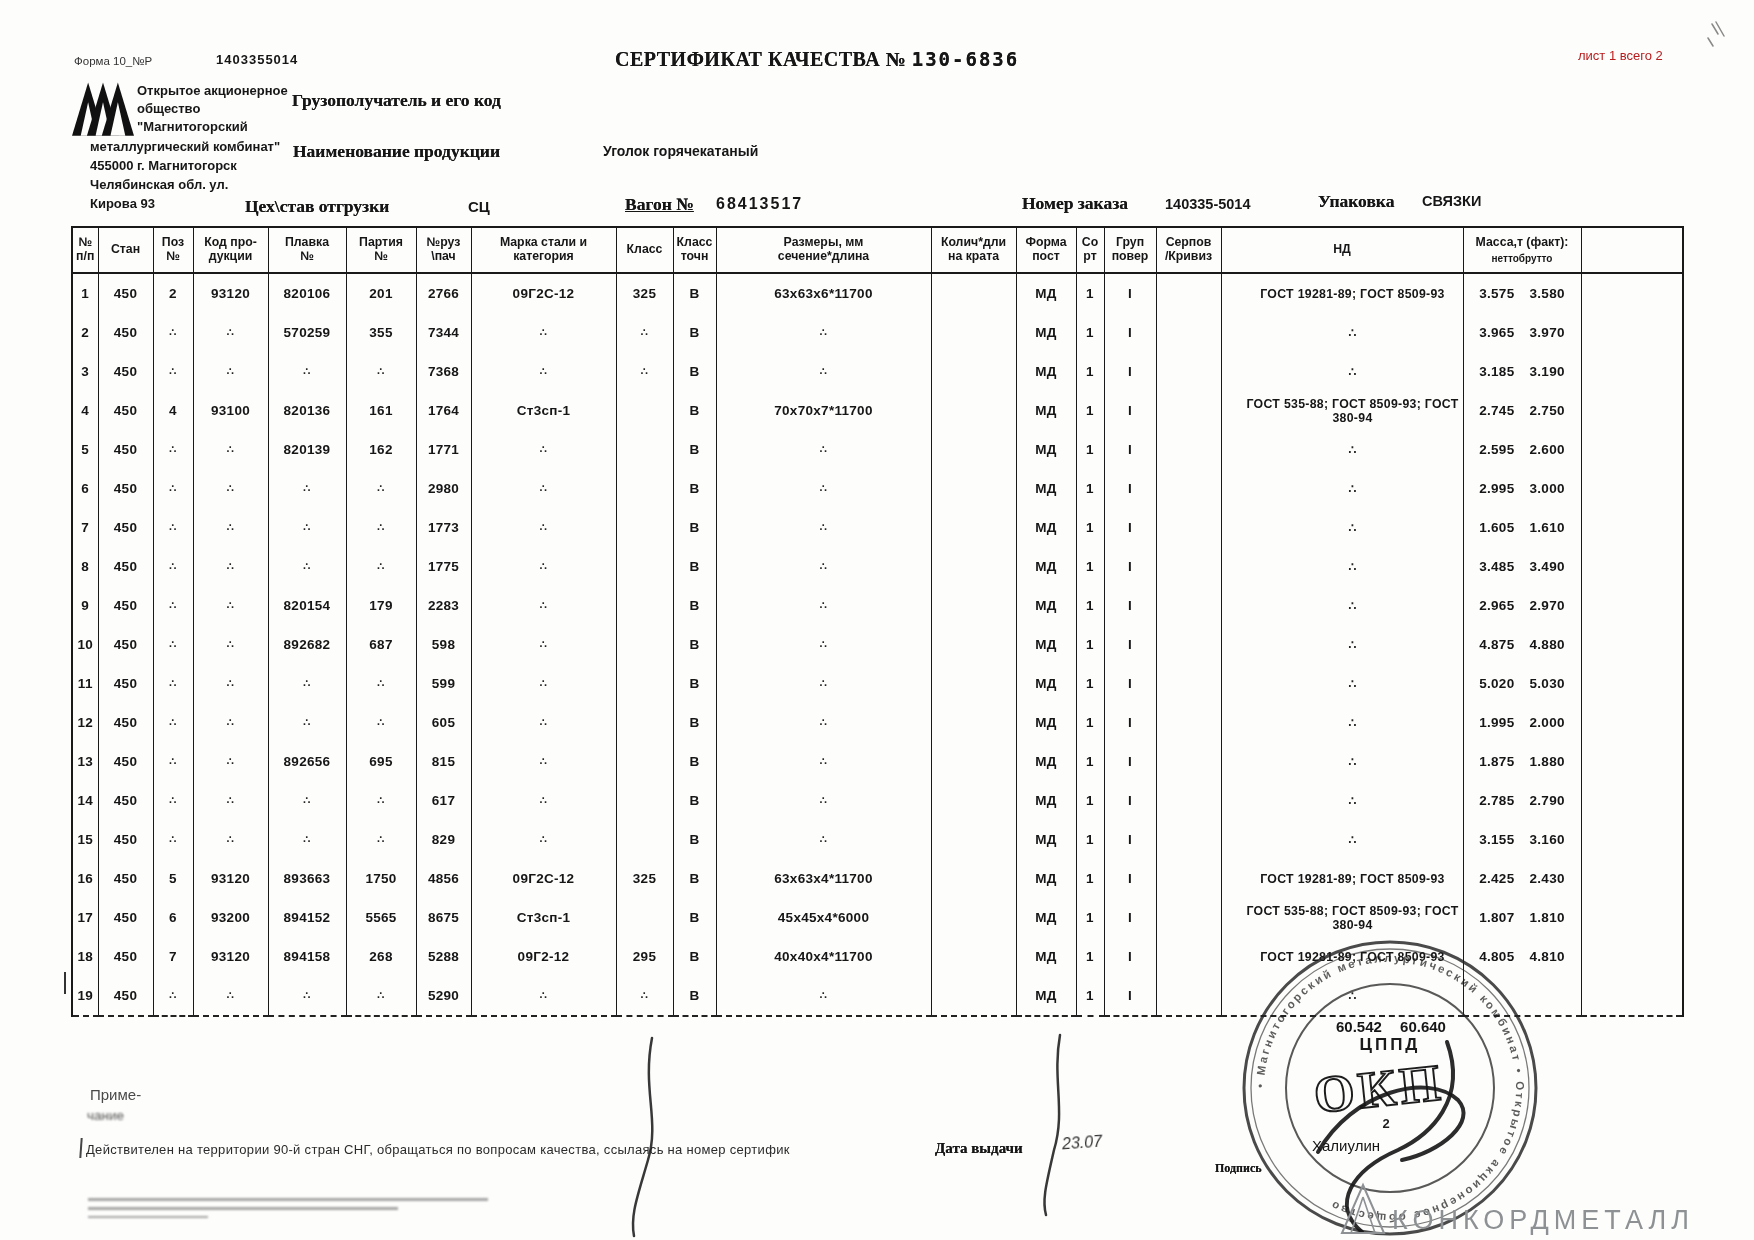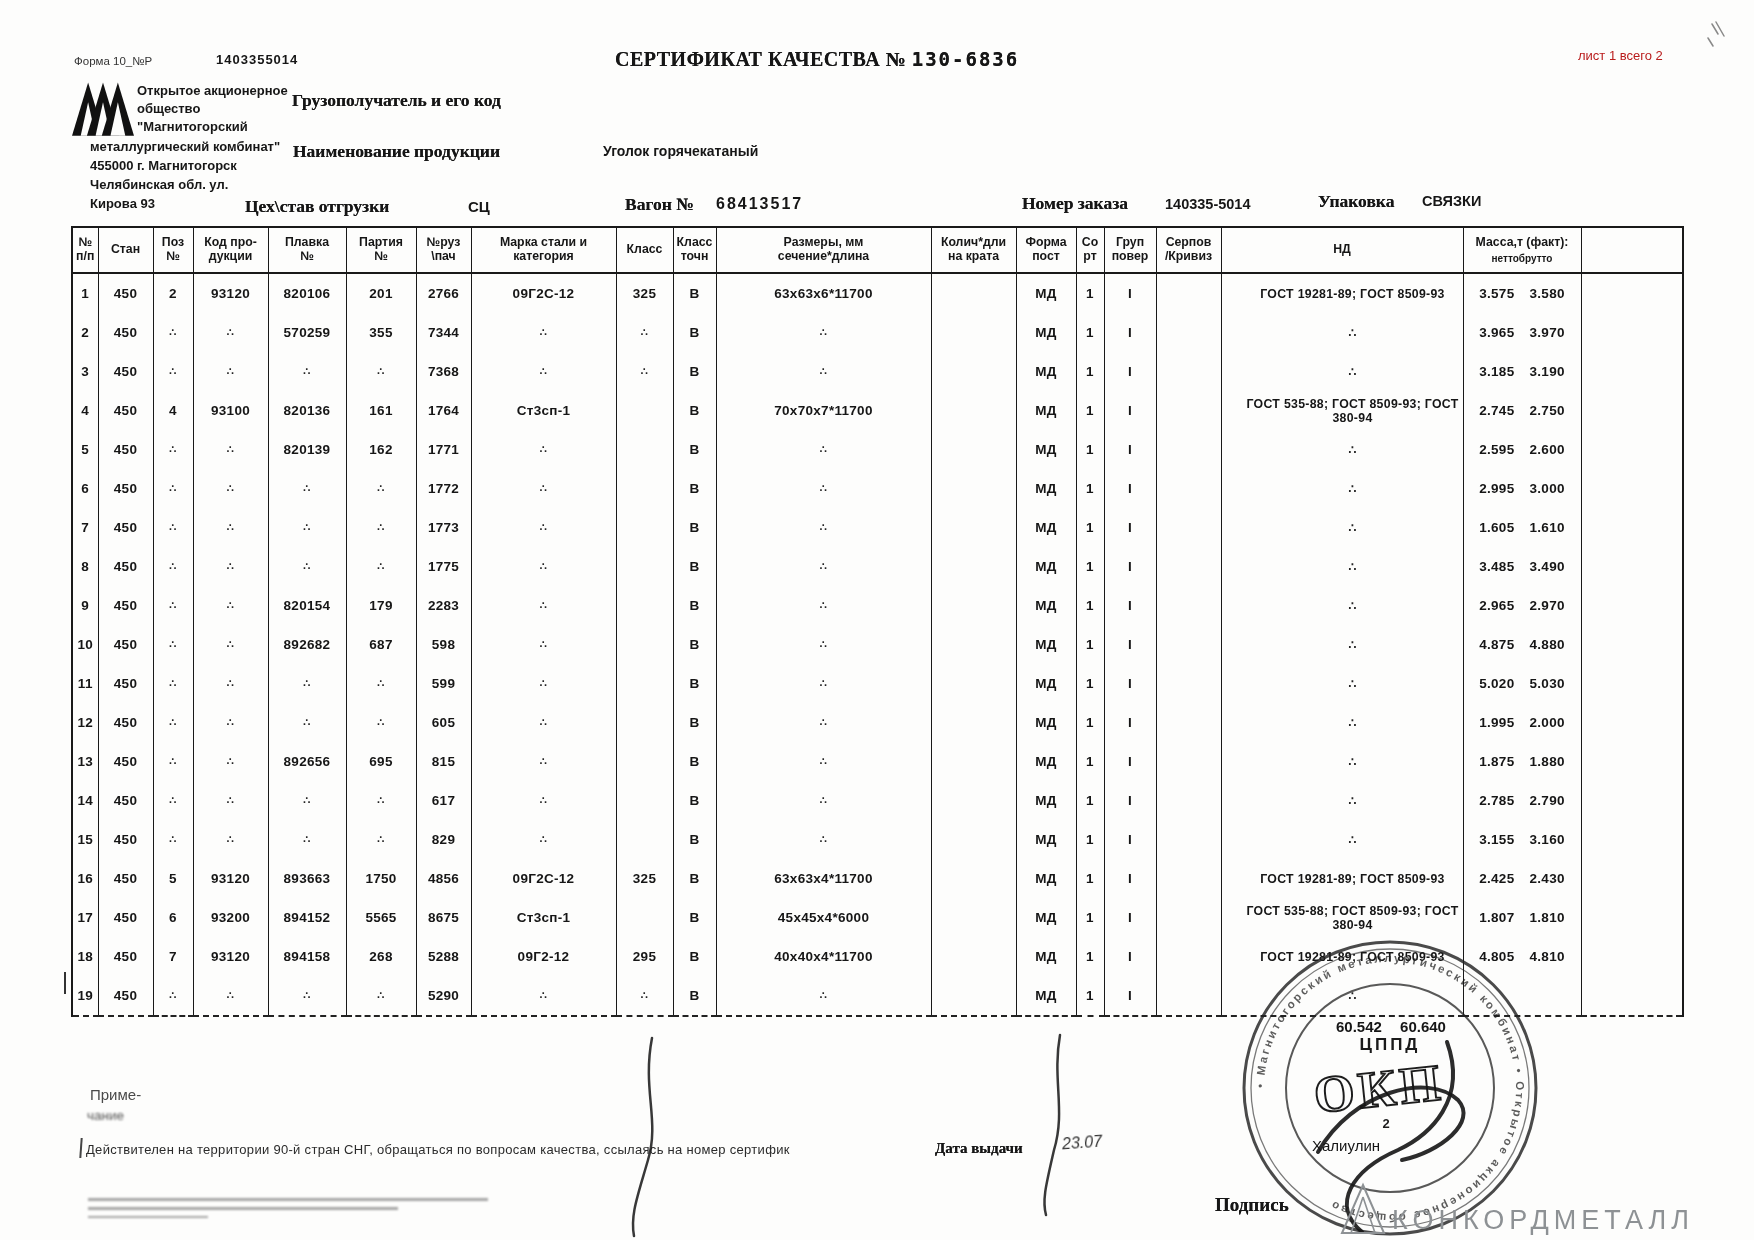--- a/index.html
+++ b/index.html
@@ -18,21 +18,21 @@
   .doc-title .num{font-family:"DejaVu Sans Mono",monospace;font-size:19px;letter-spacing:2px;font-weight:700;}
   .sheet-info{left:1578px;top:48px;font-size:13px;color:#b91c1c;}
   .company-a{left:137px;top:82px;font-size:13px;line-height:18px;font-weight:600;}
   .company-b{left:90px;top:137px;font-size:13px;line-height:19px;font-weight:600;}
   .lbl{font-size:17.5px;}
   .consignee{left:292px;top:90px;}
   .product-lbl{left:293px;top:141px;}
   .product-val{left:603px;top:143px;font-size:14px;font-weight:600;}
   .shop-lbl{left:245px;top:196px;}
   .shop-val{left:468px;top:198px;font-size:15px;font-weight:700;}
-  .wagon-lbl{left:625px;top:194px;}
+  .wagon-lbl{left:625px;top:194px;text-decoration:underline;}
   .wagon-val{left:716px;top:195px;font-size:16px;font-weight:700;letter-spacing:2px;}
   .order-lbl{left:1022px;top:193px;}
   .order-val{left:1165px;top:196px;font-size:14.5px;font-weight:600;}
   .packing-lbl{left:1318px;top:191px;}
   .packing-val{left:1422px;top:193px;font-size:14.5px;font-weight:700;}
 
   
   table.tbl{position:absolute;left:71px;top:226px;width:1611px;border-collapse:collapse;table-layout:fixed;}
   table.tbl{border:2.4px solid #191919;border-bottom:2.4px dashed #222;}
   .tbl th,.tbl td{border-left:1.7px solid #191919;}
@@ -49,21 +49,21 @@
   .totals span:first-child{margin-right:14px;}
 
   
   .note1{left:90px;top:1086px;font-size:15px;color:#4a4a4a;filter:blur(.6px);}
   .note2{left:87px;top:1108px;font-size:13.5px;color:#555;filter:blur(.8px);}
   .legal{left:86px;top:1142px;width:770px;font-size:13px;color:#2b2b2b;
          letter-spacing:.3px;white-space:nowrap;overflow:hidden;filter:blur(.75px);}
   .date-lbl{left:935px;top:1140px;font-size:15px;}
   .date-val{left:1062px;top:1134px;font-size:16px;color:#333;font-style:italic;
             transform:rotate(-4deg);filter:blur(.5px);}
-  .sign-lbl{left:1215px;top:1194px;font-size:19px;}
+  .sign-lbl{left:1215px;top:1161px;font-size:12px;}
   .sign-val{left:1312px;top:1137px;font-size:15px;filter:blur(.5px);}
   .fineprint{left:88px;top:1198px;}
   .fineprint div{background:#777;filter:blur(1px);opacity:.65;margin-bottom:6px;}
   .fp1{width:400px;height:3px;}
   .fp2{width:310px;height:2.5px;}
   .fp3{width:120px;height:2px;}
 
   .stamp-box{left:1240px;top:938px;width:300px;height:300px;}
   .sig-layer{left:0;top:0;width:1754px;height:1240px;pointer-events:none;}
 
@@ -283,21 +283,21 @@
           <td class="mass-cell"><span>2.595</span><span>2.600</span></td>
           <td></td>
         </tr>
         <tr>
           <td>6</td>
           <td>450</td>
           <td class="ditto">∴</td>
           <td class="ditto">∴</td>
           <td class="ditto">∴</td>
           <td class="ditto">∴</td>
-          <td>1772</td>
+          <td>2980</td>
           <td class="ditto">∴</td>
           <td></td>
           <td>В</td>
           <td class="ditto">∴</td>
           <td></td>
           <td>МД</td>
           <td>1</td>
           <td>I</td>
           <td></td>
           <td class="ditto nd-cell">∴</td>

